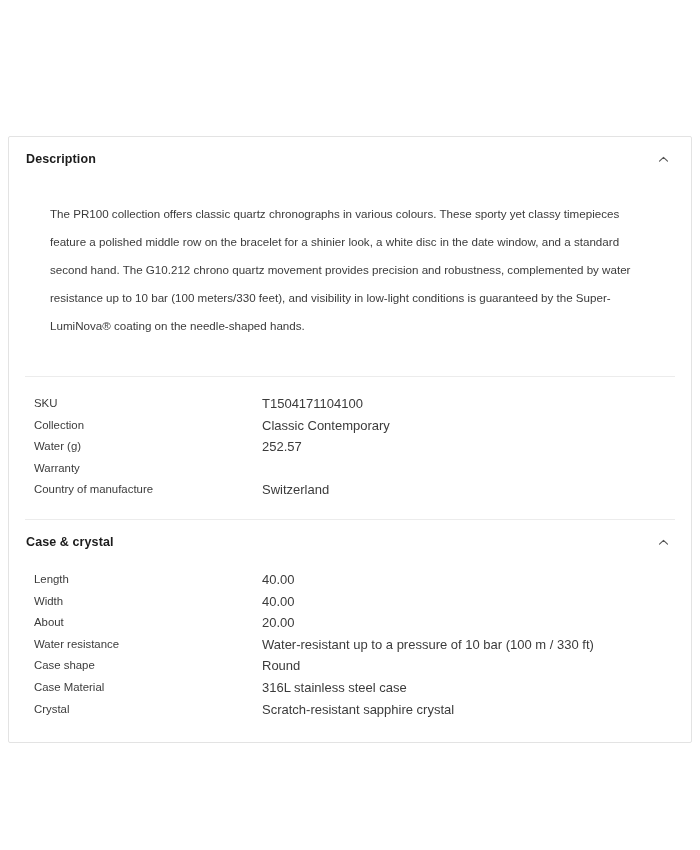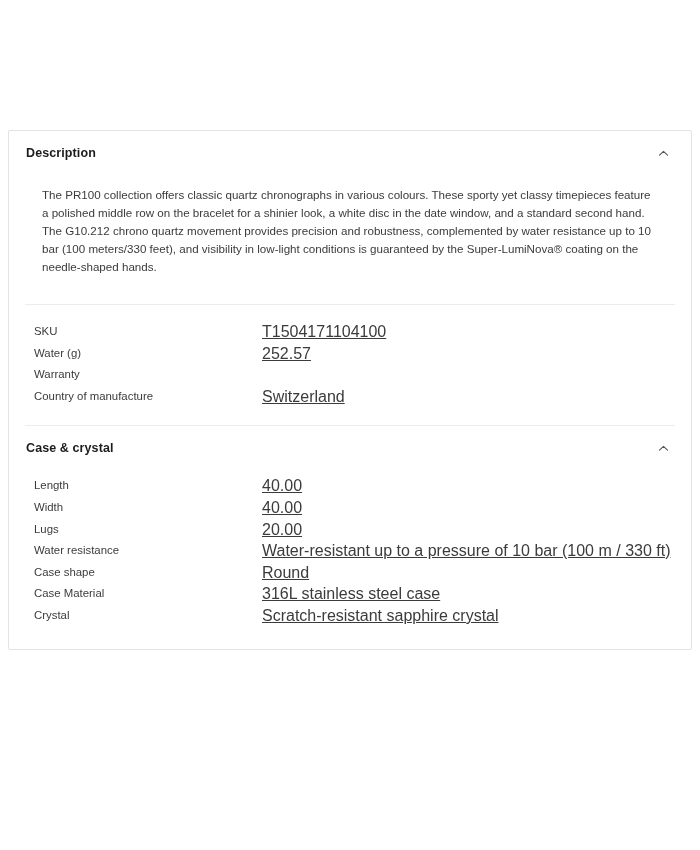--- a/index.html
+++ b/index.html
@@ -16,21 +16,21 @@
   .page {
     position: relative;
     width: 700px;
     height: 850px;
     background: #ffffff;
   }
 
   .pdp-card {
     position: absolute;
     left: 8px;
-    top: 130px;
+    top: 136px;
     width: 684px;
     background: #ffffff;
     border: 1px solid #e3e3e3;
     border-radius: 2px;
     box-shadow: 0 0 0 0 rgba(0,0,0,0);
   }
 
   .section { position: relative; }
 
   .section-divider {
@@ -63,24 +63,24 @@
     align-items: center;
     justify-content: center;
     flex: 0 0 auto;
   }
   .chevron svg { display: block; }
 
   .section-body { padding: 0 20px 0 25px; }
 
   .description-text {
     font-size: 11.6px;
-    line-height: 18px;
+    line-height: 28px;
     color: #3b3b3b;
     padding: 14px 8px 20px 0;
-    margin: 8px;
+    margin: 16px;
     text-align: left;
   }
 
   .spec-list {
     padding: 16px 0 18px 0;
     margin: 0;
   }
 
   .spec-row {
     display: flex;
@@ -91,23 +91,22 @@
 
   .spec-label {
     flex: 0 0 228px;
     font-size: 11.4px;
     color: #3b3b3b;
     white-space: nowrap;
   }
 
   .spec-value {
     flex: 1 1 auto;
-    font-size: 16px;
+    font-size: 13px;
     color: #3b3b3b;
-    text-decoration: underline;
   }
 
   .case-list { padding-bottom: 22px; }
 </style>
 </head>
 <body>
 
 <div class="page">
 
   <div class="pdp-card">
@@ -129,20 +128,24 @@
     <div class="section-divider"></div>
 
     <section class="section">
       <div class="section-body">
         <div class="spec-list">
           <div class="spec-row">
             <span class="spec-label">SKU</span>
             <span class="spec-value">T1504171104100</span>
           </div>
           <div class="spec-row">
+            <span class="spec-label">Collection</span>
+            <span class="spec-value">Classic Contemporary</span>
+          </div>
+          <div class="spec-row">
             <span class="spec-label">Water (g)</span>
             <span class="spec-value">252.57</span>
           </div>
           <div class="spec-row">
             <span class="spec-label">Warranty</span>
           </div>
           <div class="spec-row">
             <span class="spec-label">Country of manufacture</span>
             <span class="spec-value">Switzerland</span>
           </div>
@@ -165,21 +168,21 @@
         <div class="spec-list case-list">
           <div class="spec-row">
             <span class="spec-label">Length</span>
             <span class="spec-value">40.00</span>
           </div>
           <div class="spec-row">
             <span class="spec-label">Width</span>
             <span class="spec-value">40.00</span>
           </div>
           <div class="spec-row">
-            <span class="spec-label">Lugs</span>
+            <span class="spec-label">About</span>
             <span class="spec-value">20.00</span>
           </div>
           <div class="spec-row">
             <span class="spec-label">Water resistance</span>
             <span class="spec-value">Water-resistant up to a pressure of 10 bar (100 m / 330 ft)</span>
           </div>
           <div class="spec-row">
             <span class="spec-label">Case shape</span>
             <span class="spec-value">Round</span>
           </div>

